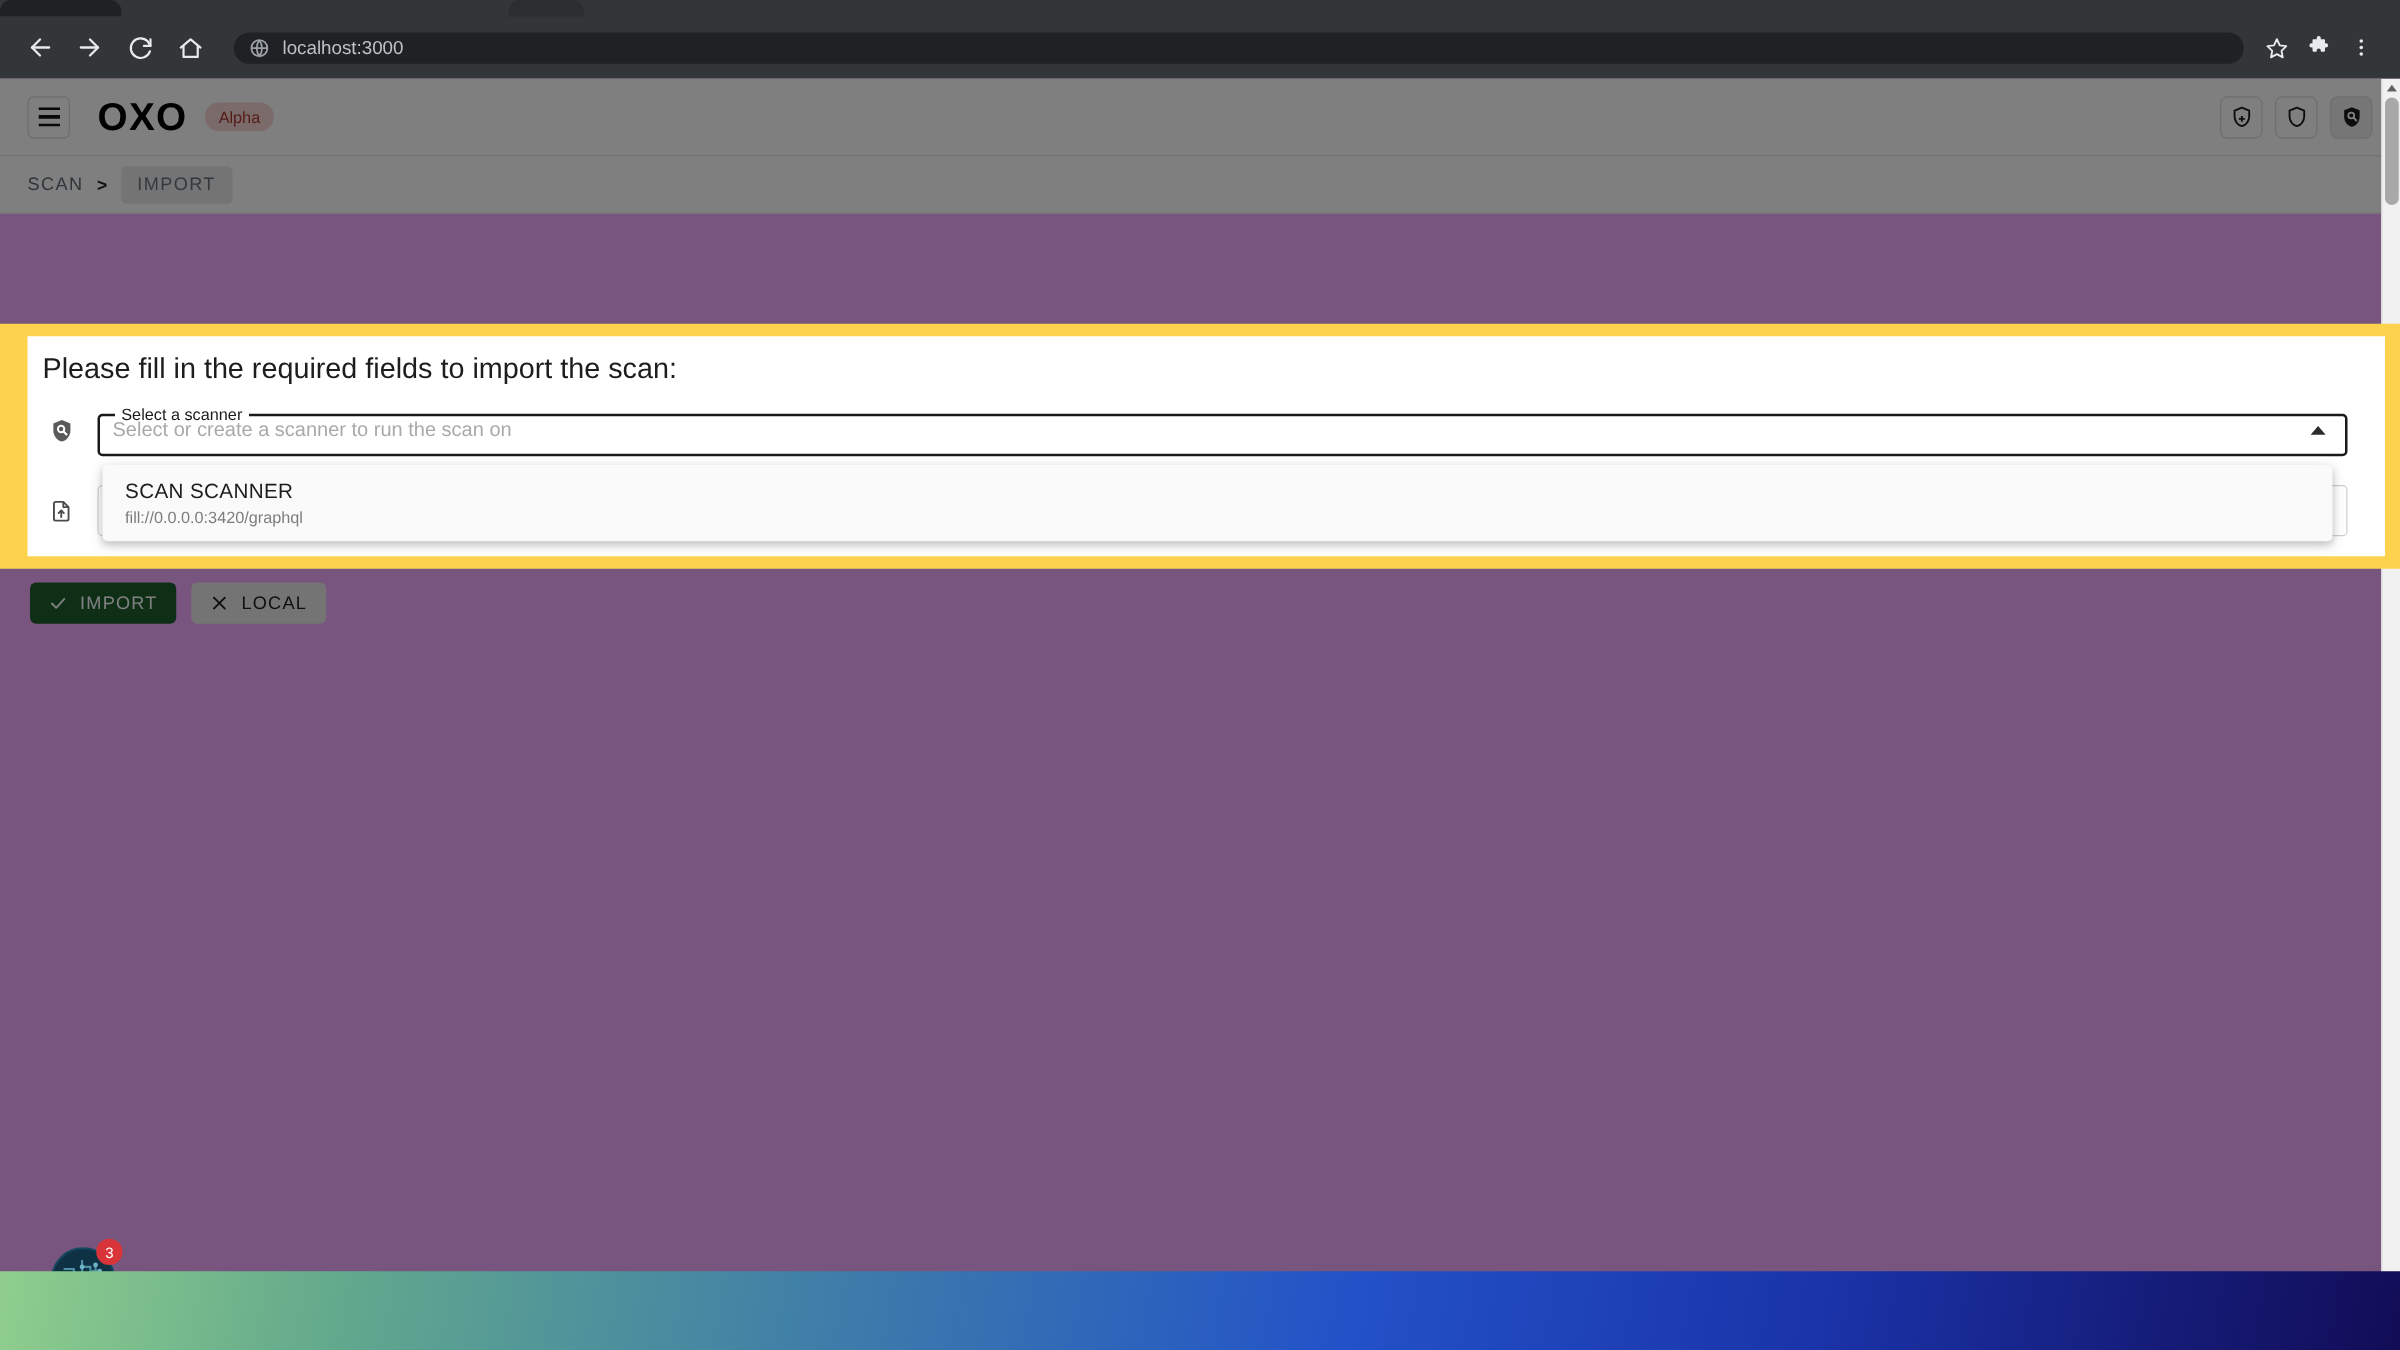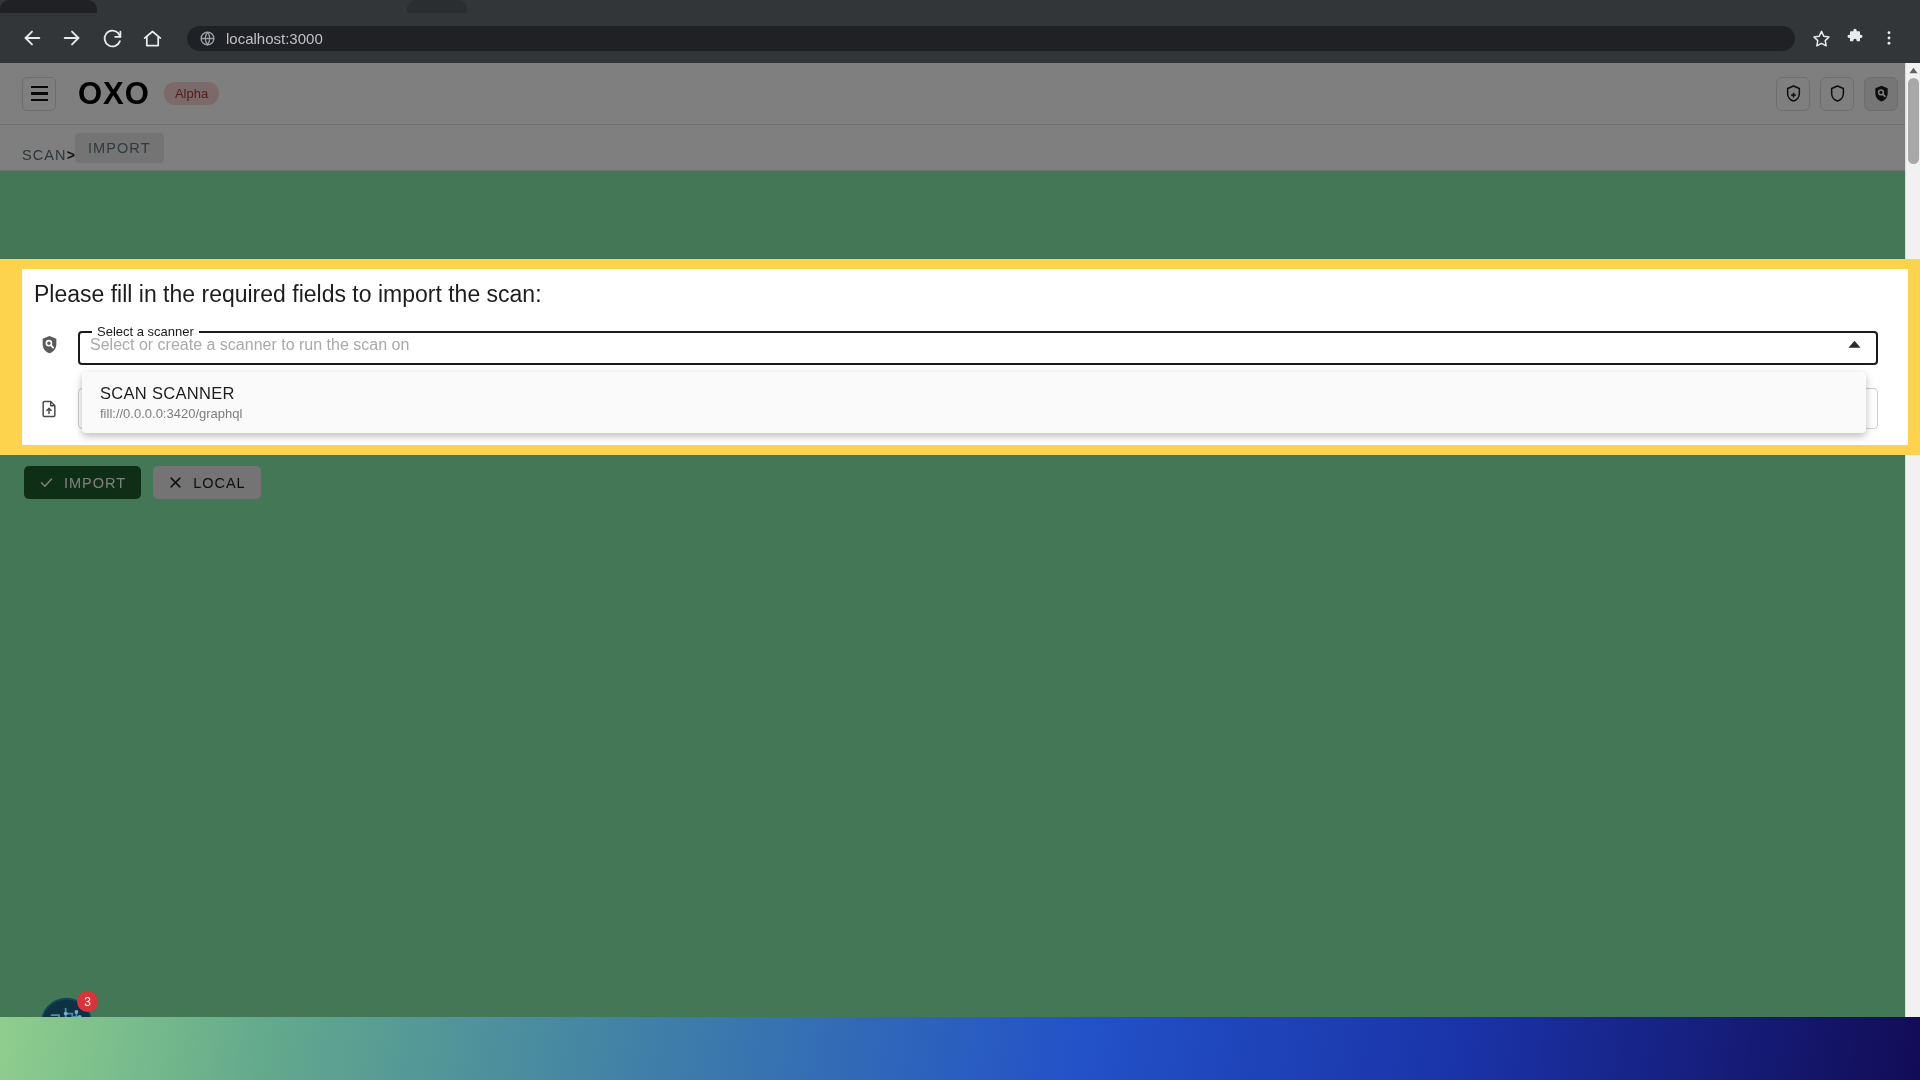--- a/index.html
+++ b/index.html
@@ -42,21 +42,21 @@
     color:#bdc1c6; font-size:15px; margin-left:10px; white-space:nowrap;
     overflow:hidden; text-overflow:ellipsis;
   }
   .tool-icon {
     width:34px; height:34px; display:flex; align-items:center; justify-content:center;
     flex:0 0 auto;
   }
 
   
   #viewport {
-    position:relative; width:1920px; height:1017px; background:#86efac; overflow:hidden;
+    position:relative; width:1920px; height:1017px; background:#f0abfc; overflow:hidden;
   }
 
   
   #scrim {
     position:absolute; inset:0; background:rgba(0,0,0,0.5); z-index:40; pointer-events:none;
   }
 
   
   #app-header {
     position:relative; height:62px; background:#ffffff;
@@ -82,21 +82,21 @@
     width:34px; height:34px; border:1px solid #dcdcdc; border-radius:6px;
     display:flex; align-items:center; justify-content:center; background:#fff;
   }
   .hdr-icon-btn.active { background:#ececec; }
 
   
   #breadcrumb-bar {
     position:relative; height:46px; background:#fff; border-bottom:1px solid #e7e7e7;
     display:flex; align-items:center; padding:0 22px;
   }
-  #breadcrumb { display:flex; align-items:flex-end; }
+  #breadcrumb { display:flex; align-items:center; gap:11px; }
   .crumb {
     font-size:14.5px; letter-spacing:1.1px; color:#5e6a73;
     font-family:"Liberation Sans", sans-serif;
   }
   .crumb-sep { font-size:14px; color:#222; font-weight:bold; }
   .crumb-chip {
     background:#e9e9e9; border-radius:4px; padding:7px 13px; color:#66727b;
   }
 
   

